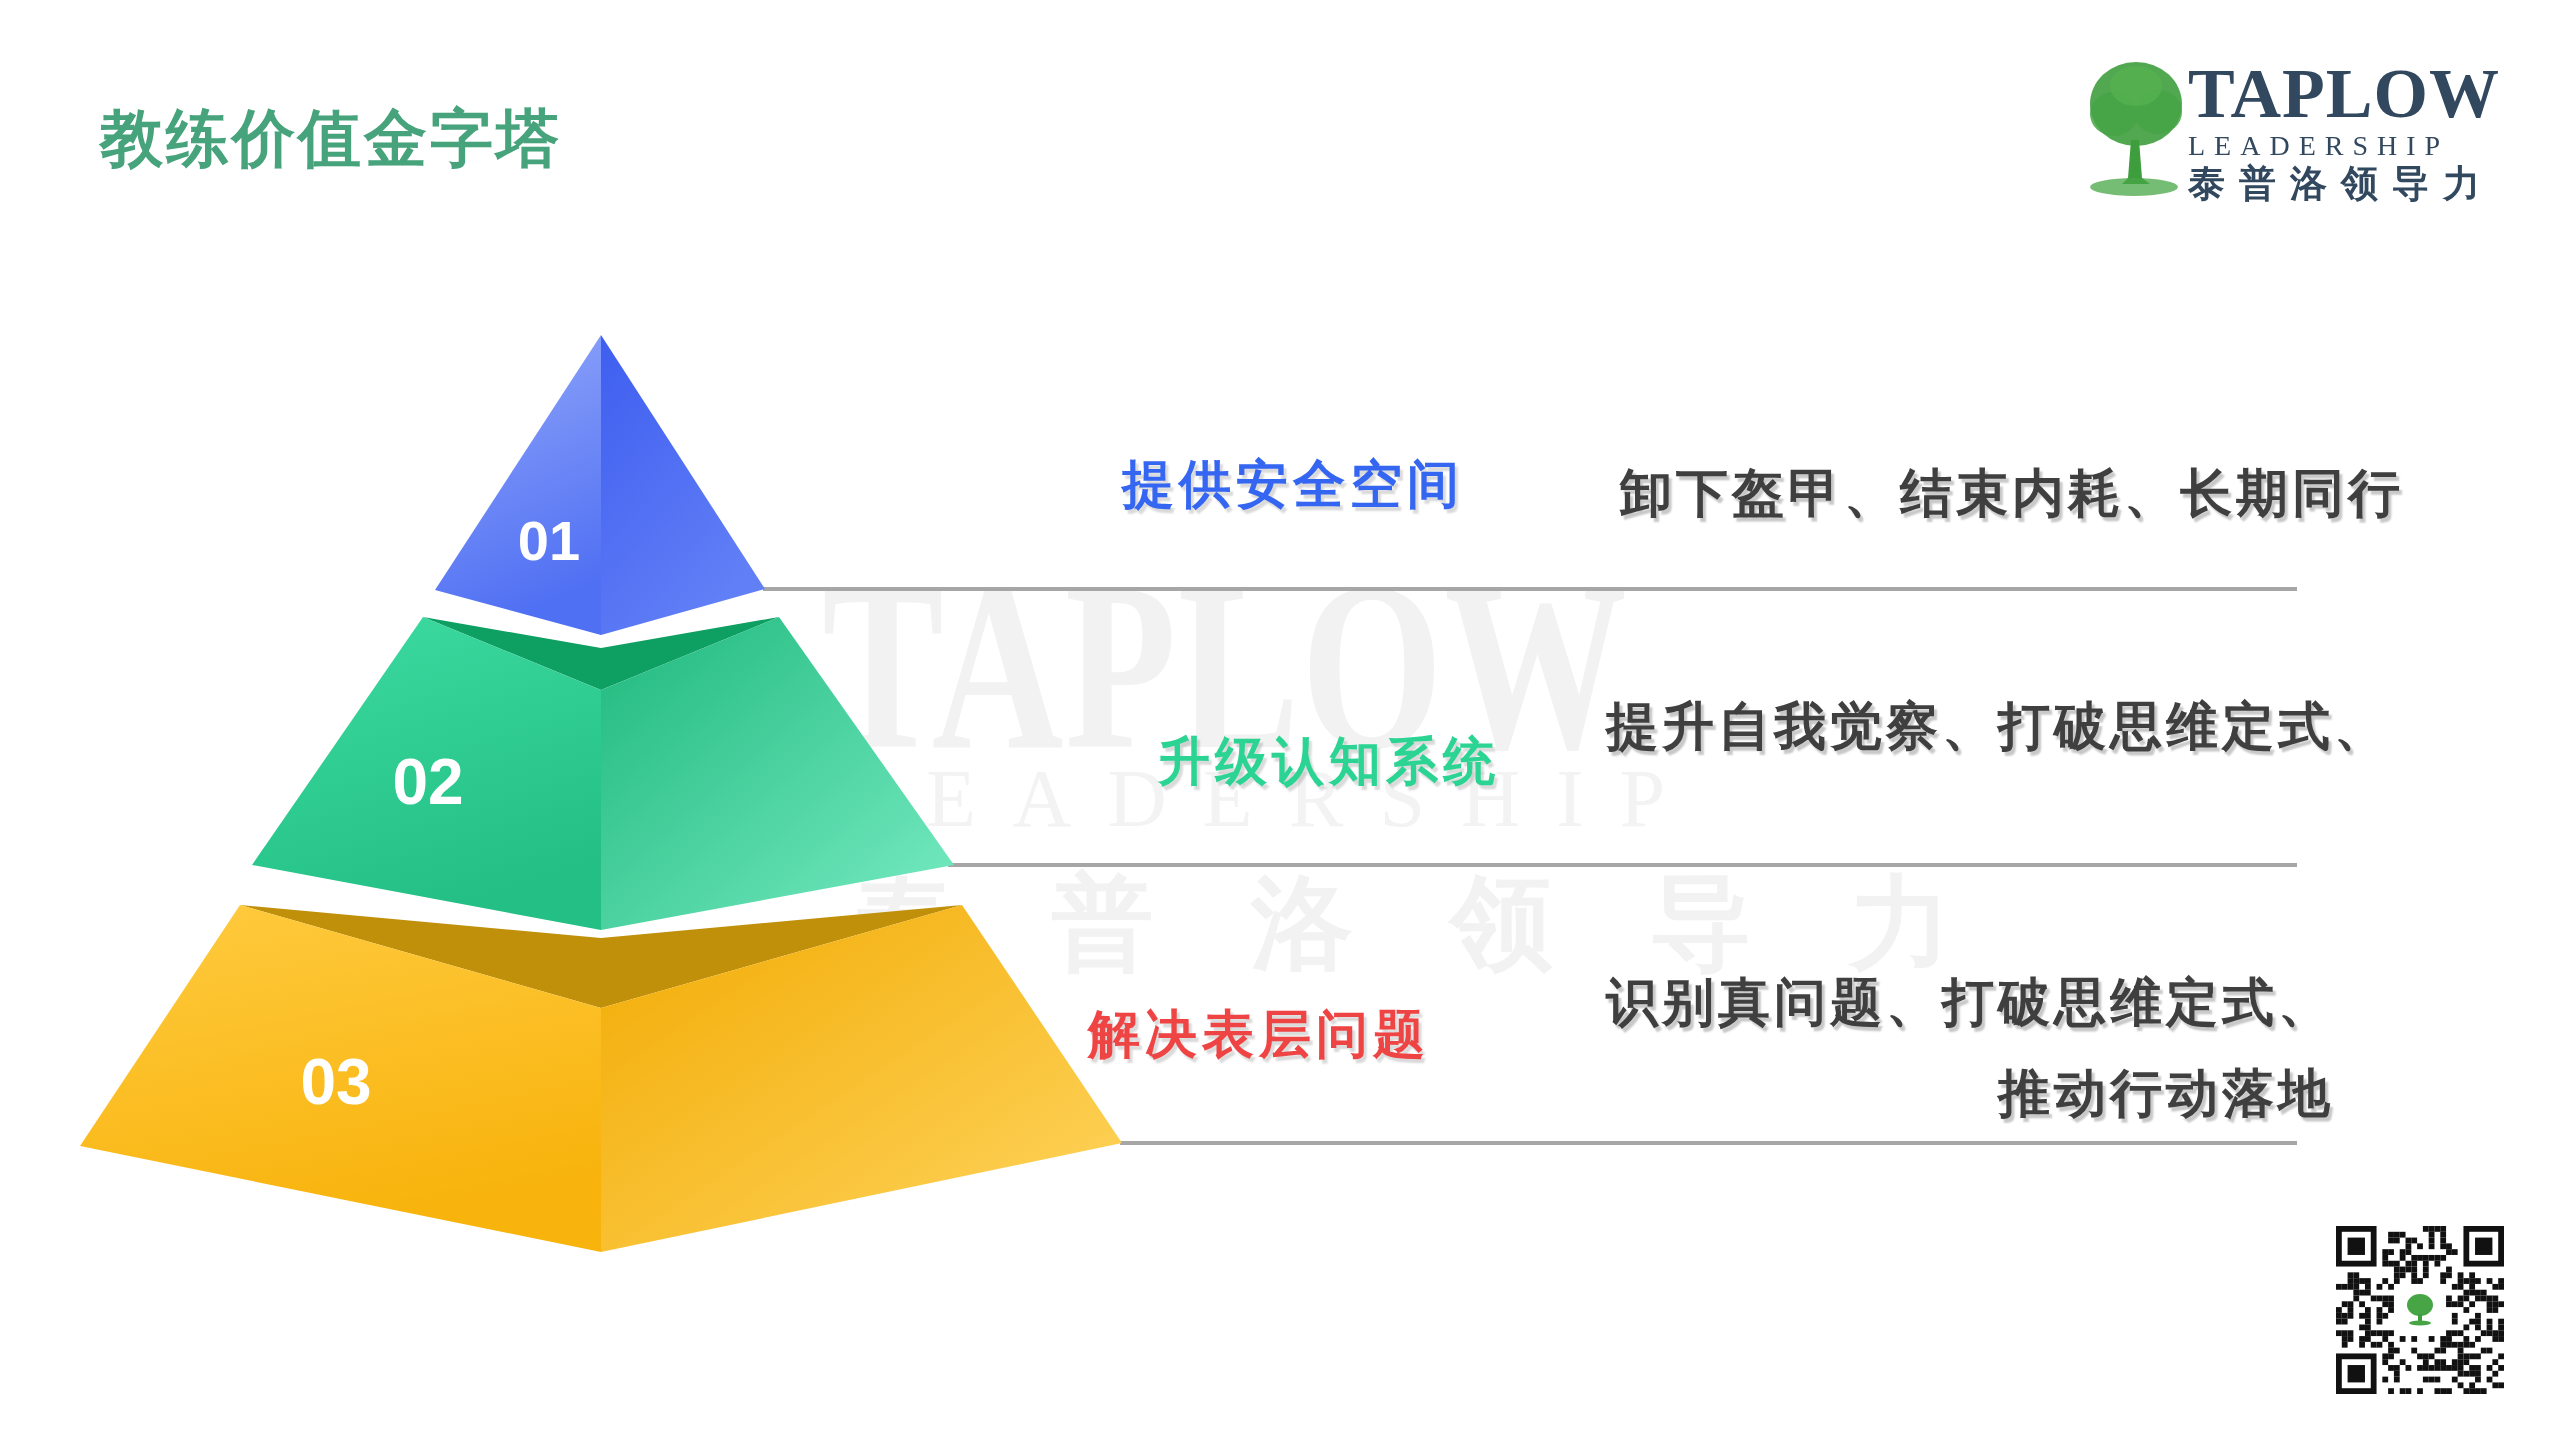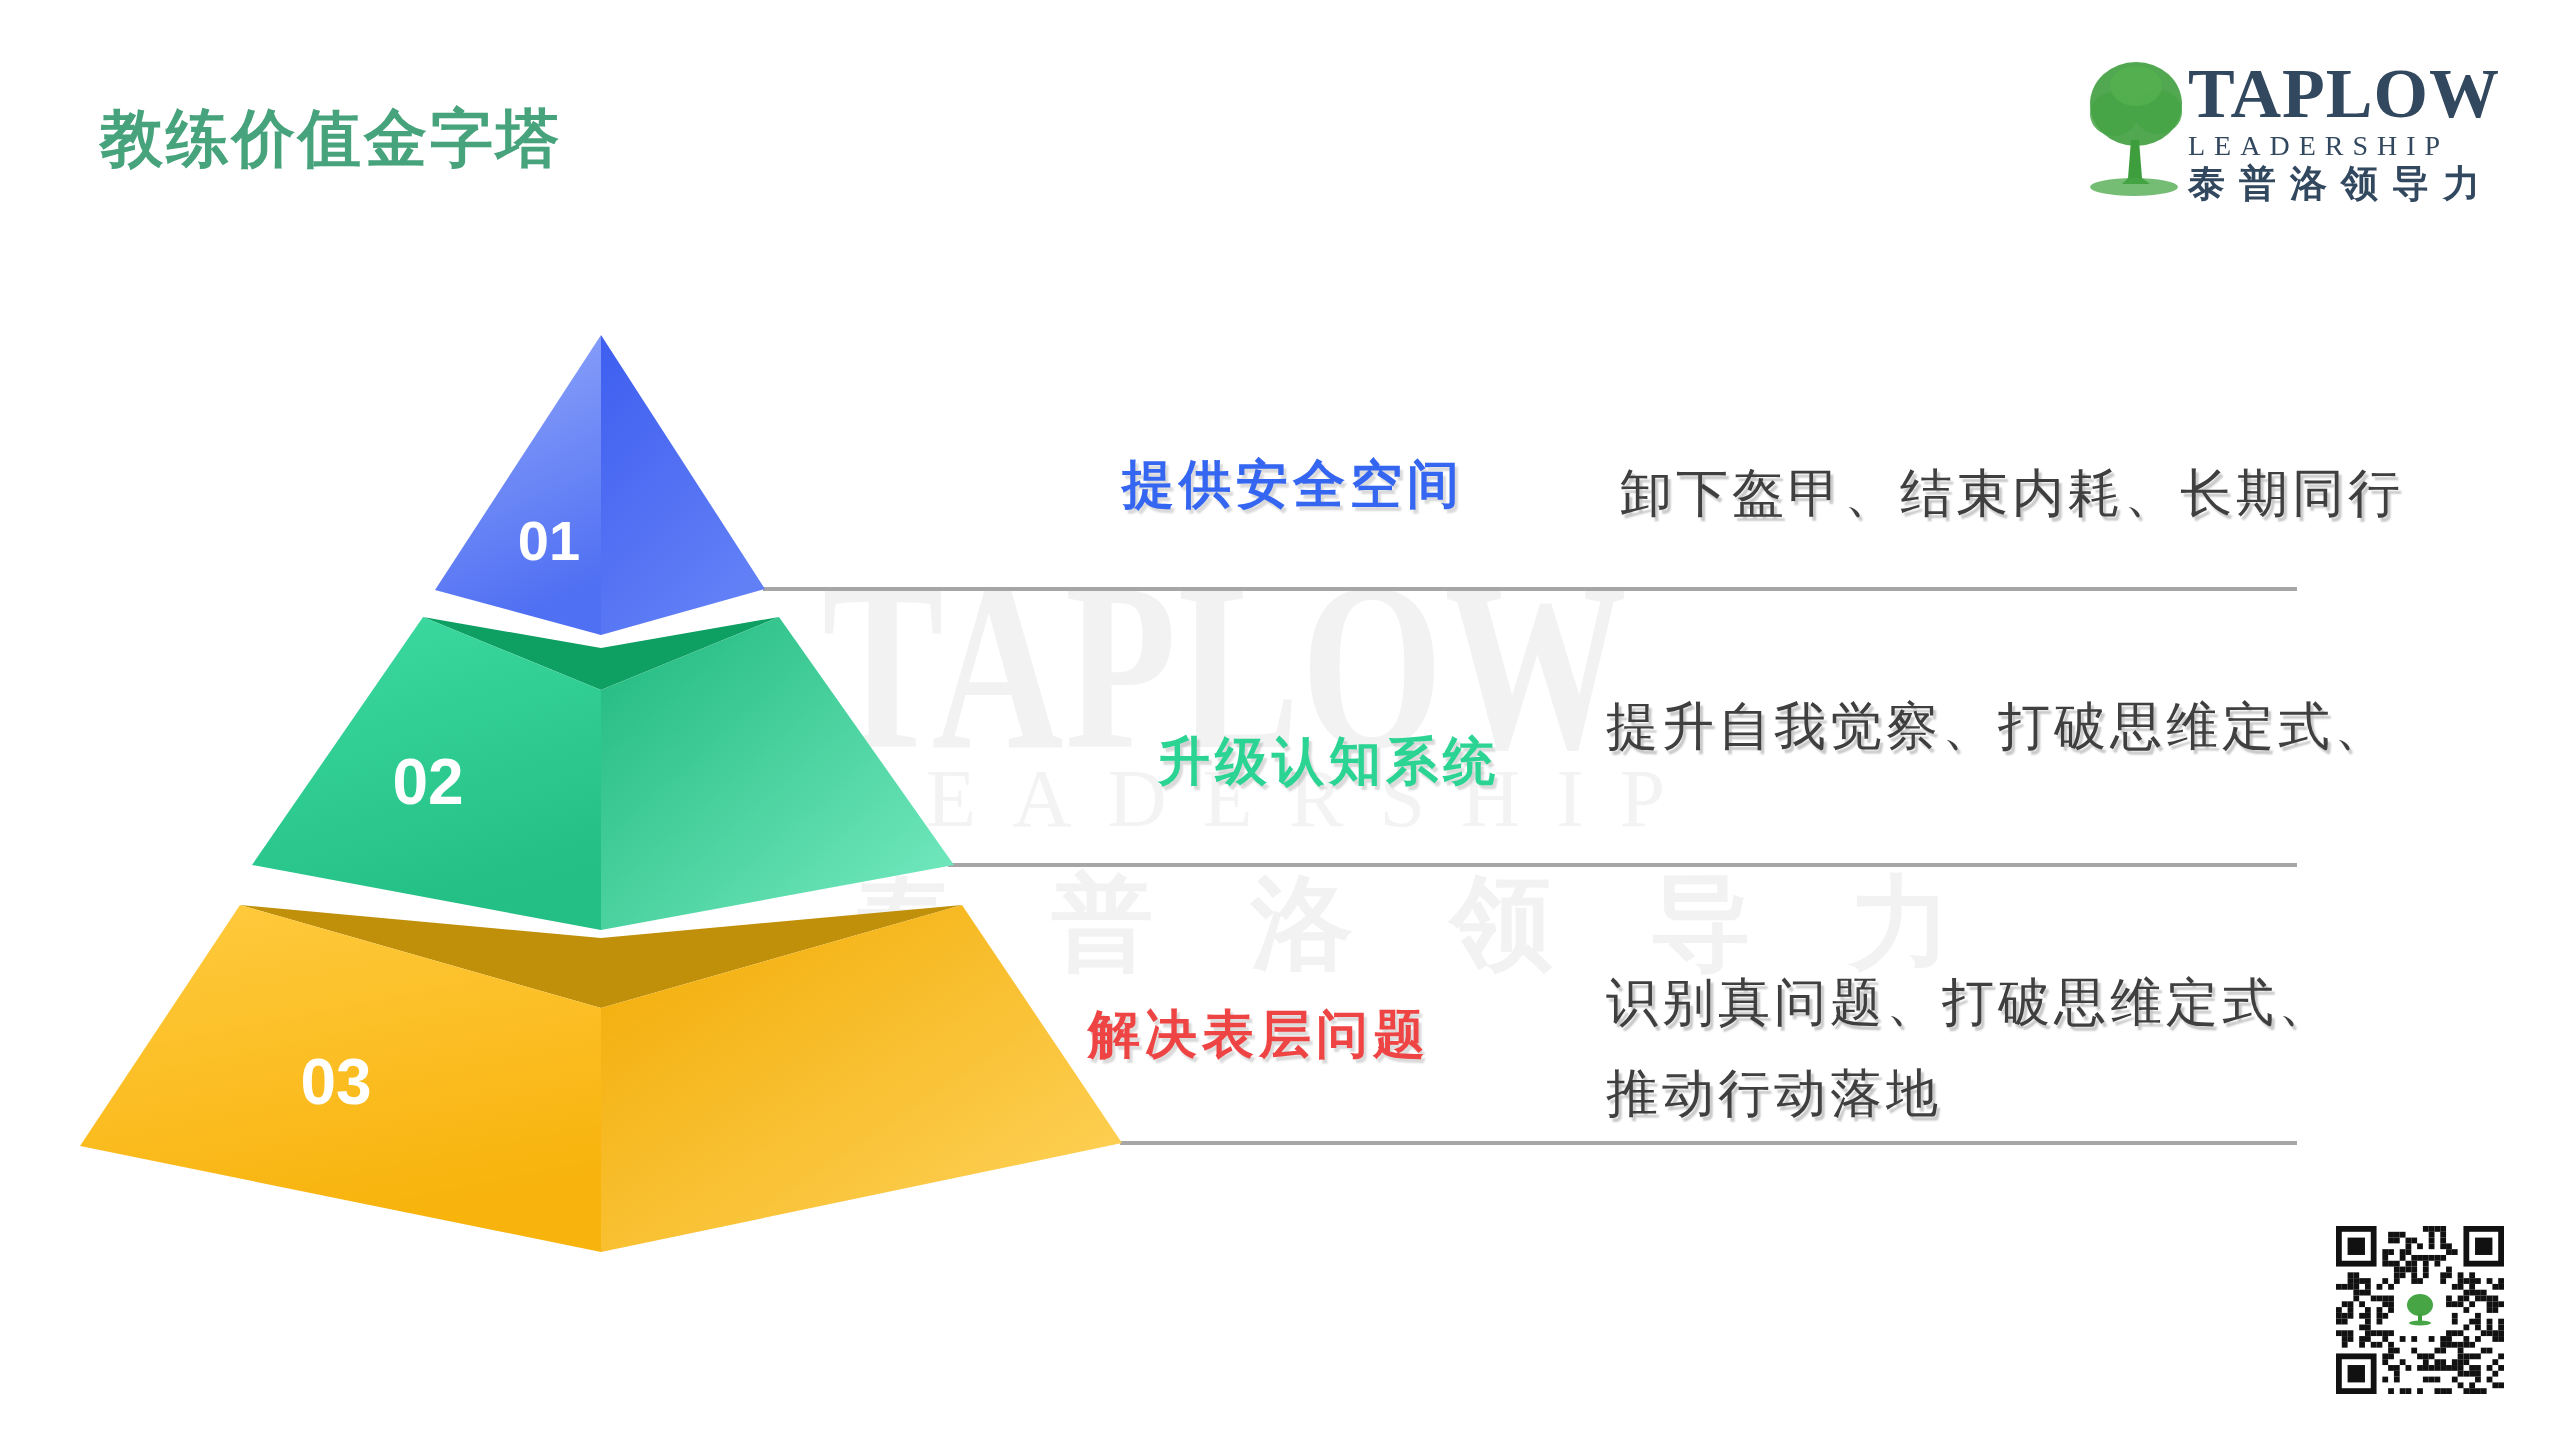--- a/index.html
+++ b/index.html
@@ -39,22 +39,22 @@
 
   
   .row-label{
     font-size:52px;font-weight:bold;letter-spacing:5px;white-space:nowrap;
     line-height:90px;text-shadow:3px 4px 2px rgba(0,0,0,0.15);
   }
   .lab1{left:1122px;top:440px;color:#3566F2;}
   .lab2{left:1112px;top:717px;color:#2CD494;margin-left:46px;}
   .lab3{left:1088px;top:990px;color:#ef4444;}
   .row-desc{
-    font-size:52px;font-weight:normal;color:#3F3F3F;letter-spacing:4px;
-    line-height:91px;white-space:nowrap;text-shadow:3px 4px 2px rgba(0,0,0,0.22);
+    font-size:52px;font-weight:bold;color:#3F3F3F;letter-spacing:4px;
+    line-height:91px;white-space:nowrap;text-shadow:3px 4px 2px rgba(0,0,0,0.22);text-align:right;
   }
   .desc1{left:1620px;top:448px;}
   .desc2{left:1606px;top:681px;}
   .desc3{left:1606px;top:957px;}
 
   
   .qr{left:2336px;top:1226px;width:168px;height:168px;}
 </style>
 </head>
 <body>

